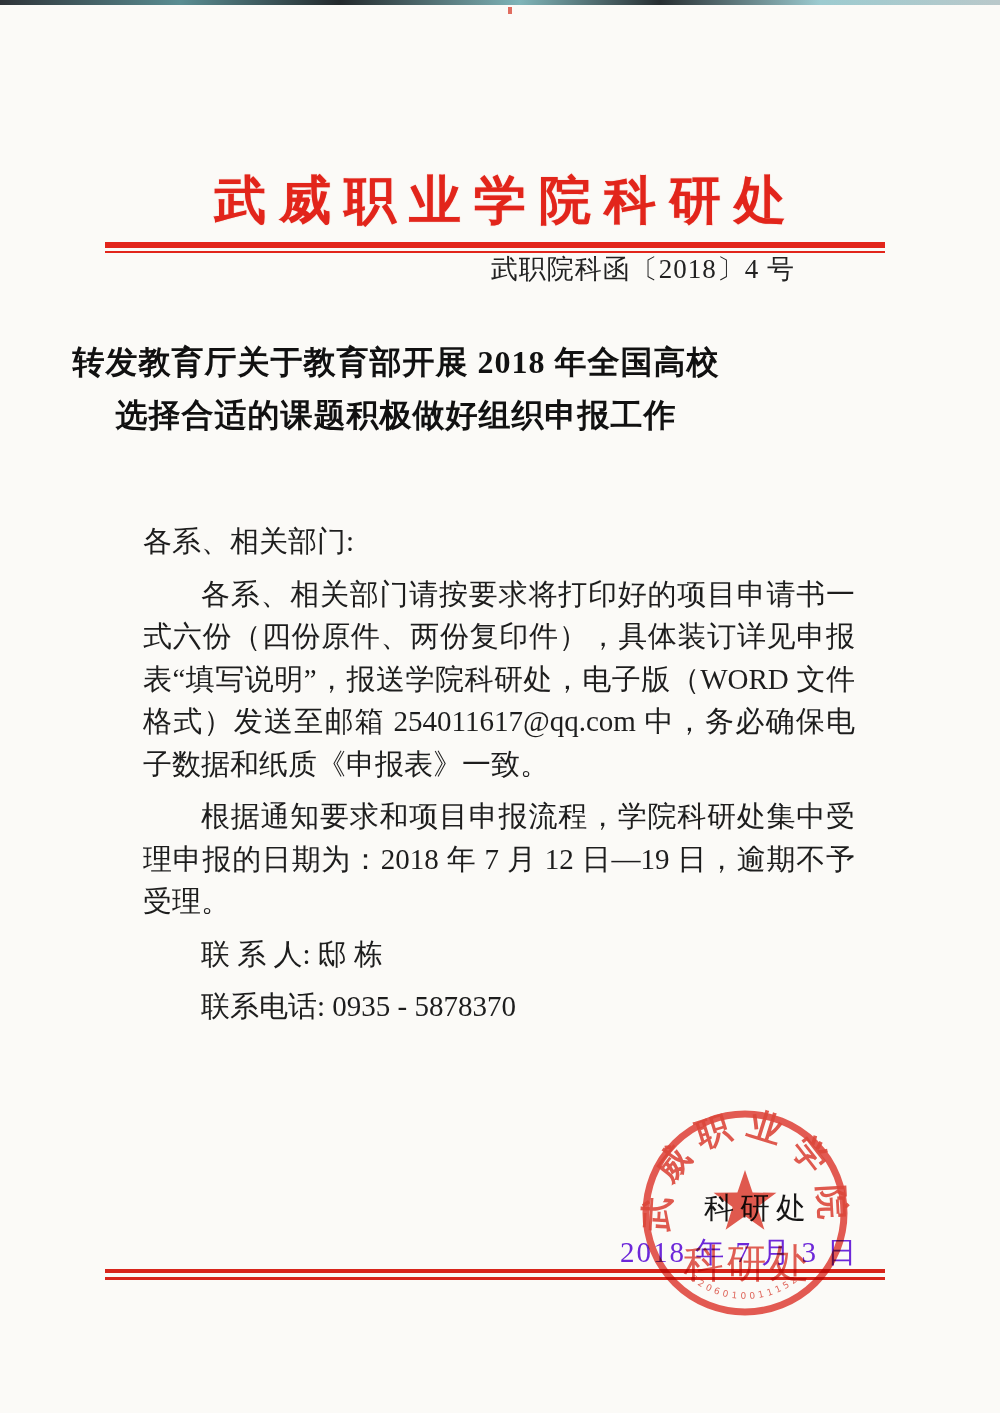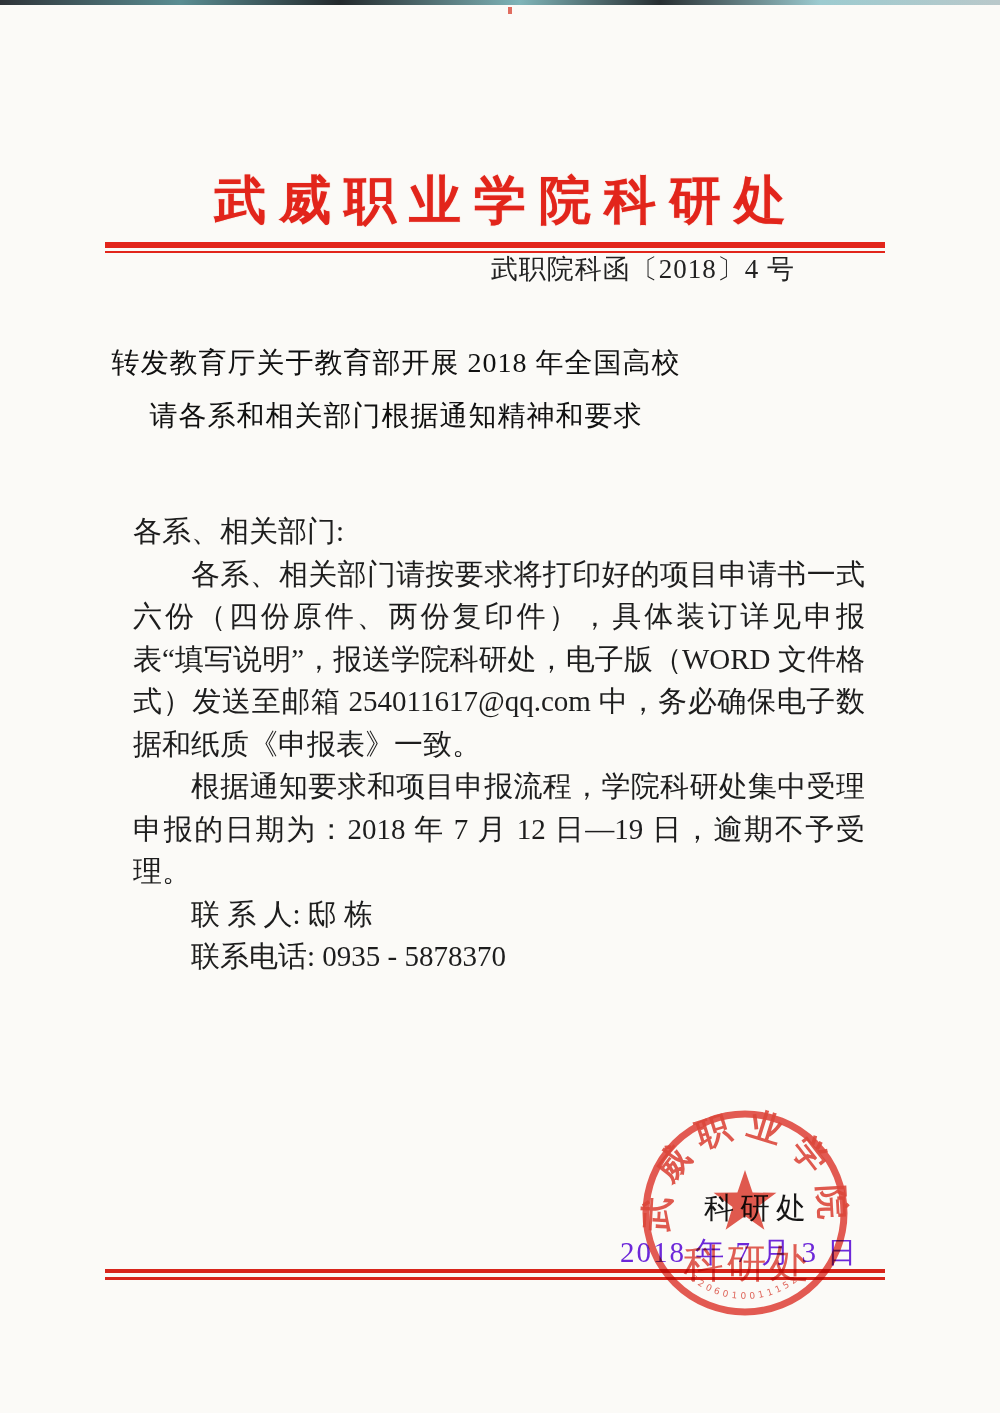--- a/index.html
+++ b/index.html
@@ -39,32 +39,32 @@
     position: absolute; top: 252px; left: 3px; width: 792px;
     text-align: right;
     font-size: 27px; line-height: 34px;
     letter-spacing: 1px;
     color: #222;
   }
 
   .doc-title {
     position: absolute; top: 336px; left: 0; width: 792px;
     text-align: center;
-    font-size: 28px; font-weight: normal; line-height: 53px;
+    font-size: 32px; font-weight: bold; line-height: 53px;
     letter-spacing: 1px;
     color: #111;
   }
 
   .body-text {
     position: absolute; top: 510px; left: 133px; width: 732px;
     font-size: 29px; line-height: 42.5px;
     text-align: justify;
     color: #1d1d1d;
   }
-  .body-text p { margin: 0; text-indent: 2em; }
+  .body-text p { margin: 10px; text-indent: 2em; }
   .body-text p.salutation { text-indent: 0; }
   .body-text p.contact { text-align: left; }
 
   .sig-dept {
     position: absolute; top: 1192px; left: 655px; width: 200px;
     text-align: center;
     font-size: 30px; line-height: 32px; letter-spacing: 6px; text-indent: 6px;
     color: #161616; white-space: nowrap;
   }
   .sig-date {
@@ -97,21 +97,21 @@
 
   <div class="rule-top">
     <div class="thick"></div>
     <div class="thin"></div>
   </div>
 
   <div class="doc-number">武职院科函〔2018〕4 号</div>
 
   <div class="doc-title">
     <div>转发教育厅关于教育部开展 2018 年全国高校</div>
-    <div>请各系和相关部门根据通知精神和要求</div>
+    <div>选择合适的课题积极做好组织申报工作</div>
   </div>
 
   <div class="body-text">
     <p class="salutation">各系、相关部门:</p>
     <p>各系、相关部门请按要求将打印好的项目申请书一式六份（四份原件、两份复印件），具体装订详见申报表“填写说明”，报送学院科研处，电子版（WORD 文件格式）发送至邮箱 254011617@qq.com 中，务必确保电子数据和纸质《申报表》一致。</p>
     <p>根据通知要求和项目申报流程，学院科研处集中受理申报的日期为：2018 年 7 月 12 日—19 日，逾期不予受理。</p>
     <p class="contact">联 系 人: 邸 栋</p>
     <p class="contact">联系电话: 0935 - 5878370</p>
   </div>
 

